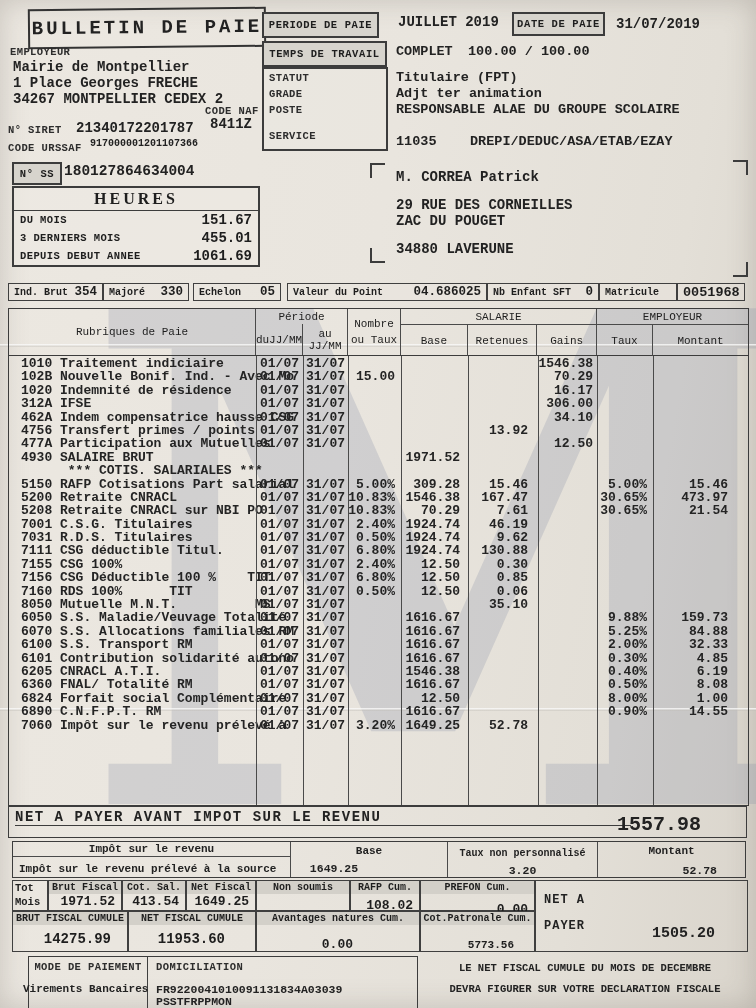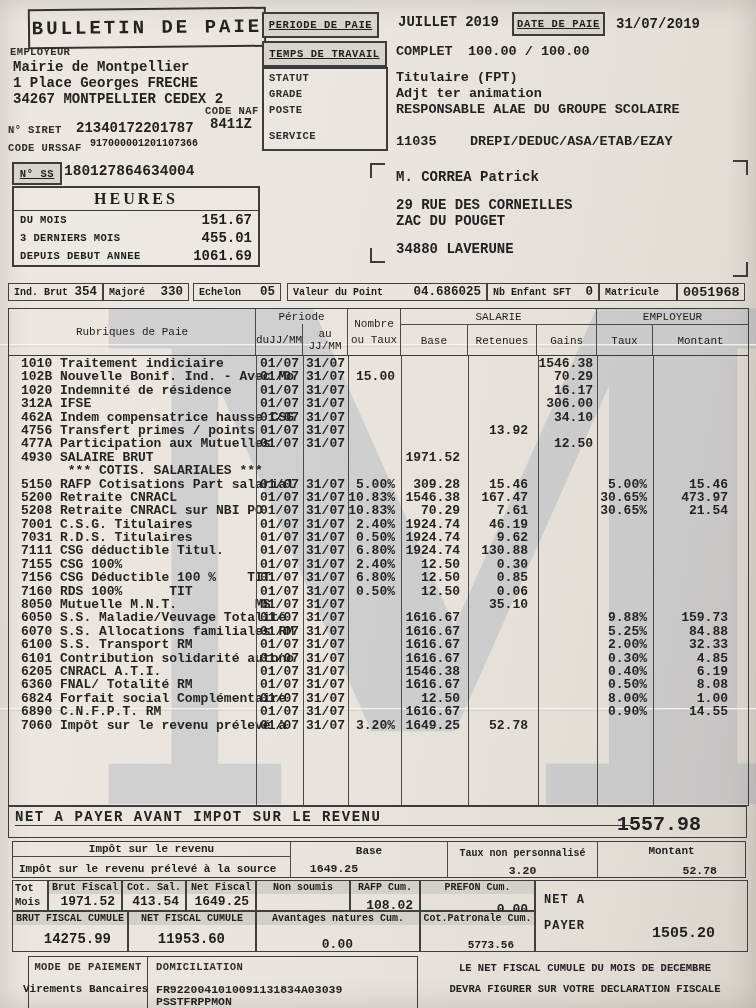--- a/index.html
+++ b/index.html
@@ -6,21 +6,21 @@
   .page{
     position:relative;width:756px;height:1008px;overflow:hidden;
     background:linear-gradient(100deg,#ece8e1 0%,#e9e5de 45%,#e3dfd7 78%,#d9d4cb 100%);
     font-family:"Liberation Mono",monospace;color:#1e1e1e;
     box-shadow:inset 0 0 28px rgba(90,85,75,.25);
   }
   .abs{position:absolute;}
   .typed{font-family:"Liberation Mono",monospace;font-weight:bold;color:#222;white-space:pre;}
   .small-lbl{font-size:10.5px;font-weight:bold;letter-spacing:.4px;color:#2d2d2d;white-space:nowrap;}
   .lbl-box{background:#d7d4cd;border:2px solid #3c3c3c;display:flex;align-items:center;justify-content:center;
-    font-size:10.5px;font-weight:bold;letter-spacing:.6px;white-space:nowrap;text-decoration:underline;}
+    font-size:10.5px;font-weight:bold;letter-spacing:.6px;white-space:nowrap;}
   .watermark{font-family:"DejaVu Serif",serif;font-weight:bold;font-size:680px;line-height:.78;
     color:rgba(128,138,165,.24);letter-spacing:-10px;pointer-events:none;}
   .crease{left:0;right:0;height:3px;background:linear-gradient(to bottom,rgba(255,255,255,.9),rgba(150,145,135,.28));}
   
   .ptable{left:8px;top:308px;width:739px;border:1.5px solid #3c3c3c;background:transparent;}
   .thead{display:flex;height:46px;border-bottom:1px solid #3c3c3c;font-size:11px;}
   .hc{box-sizing:border-box;}
   .bR{border-right:1px solid #4a4a4a;}
   .grp-top{height:15px;display:flex;align-items:center;justify-content:center;font-size:11px;}
   .grp-top.ul{border-bottom:1px solid #4a4a4a;}

